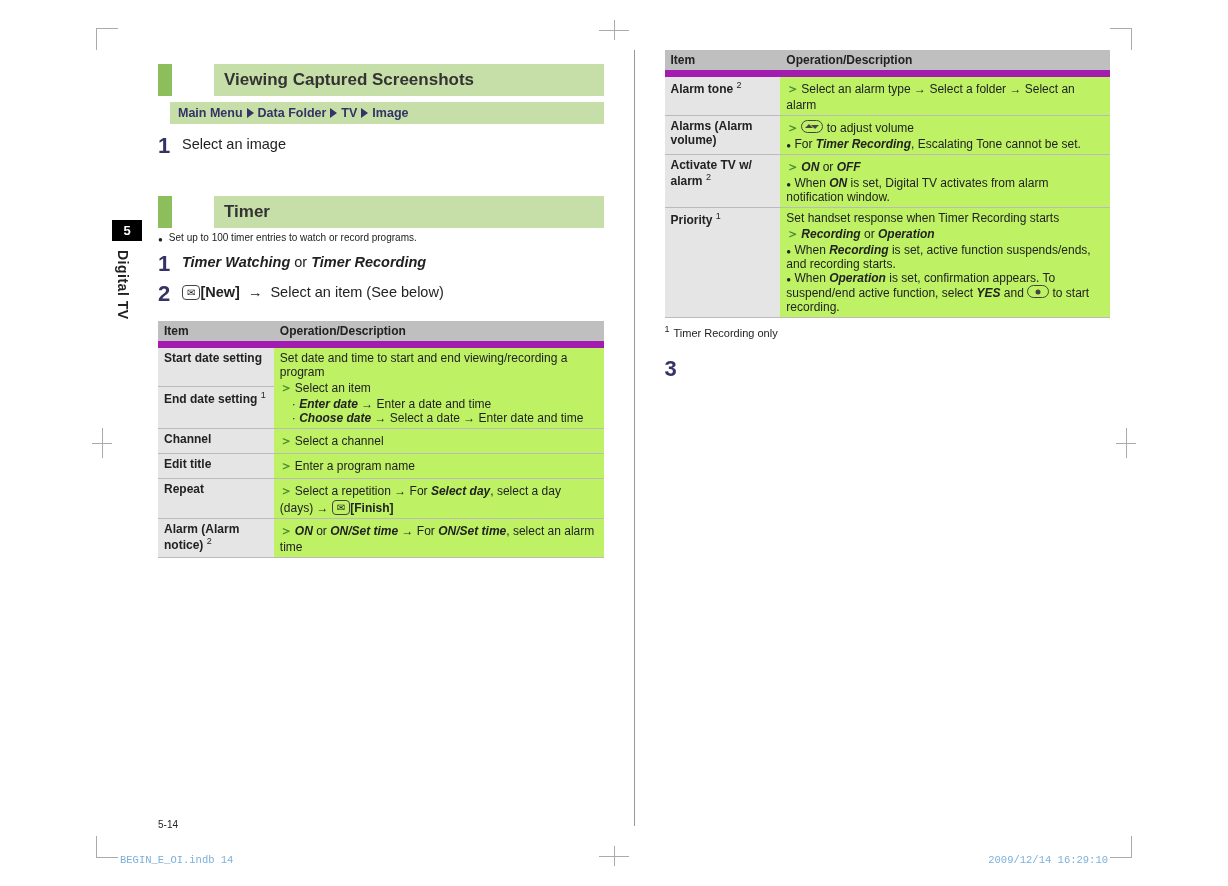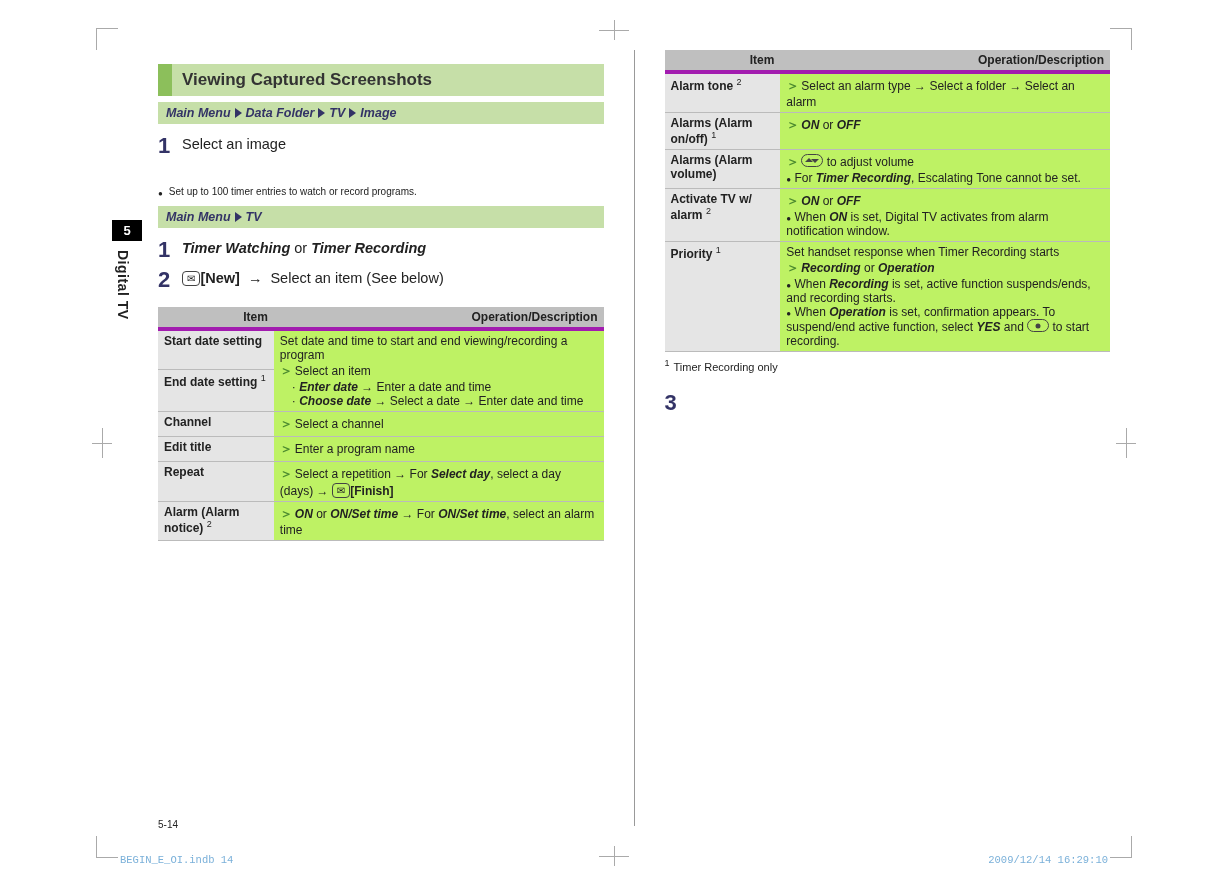--- a/index.html
+++ b/index.html
@@ -21,44 +21,44 @@
   .crop-rc { top:50%; right:92px; transform:translateY(-50%); width:20px; height:30px; }
 
   .page { position: absolute; left: 118px; top: 50px; right: 118px; bottom: 60px; }
   .columns { display: flex; gap: 30px; height: 100%; padding-left: 40px; }
   .col { flex: 1; position: relative; }
   .divider { width: 1px; background: #999; align-self: stretch; }
 
   .side-tab { position: absolute; left: -6px; top: 170px; width: 30px; background: #000; color: #fff; font-weight: bold; text-align: center; padding: 3px 0; font-size: 13px; }
   .side-label { position: absolute; left: -3px; top: 200px; writing-mode: vertical-rl; font-weight: bold; font-size: 14px; letter-spacing: 0.5px; }
 
-  .section-head { display:flex; align-items:stretch; margin-top: 14px; margin-bottom: 0; }
+  .section-head { display:flex; align-items:stretch; margin-top: 14px; margin-bottom: 0; gap: 42px; }
   .section-head .bar { width: 14px; background: #8CBF5B; }
   .section-head .title { flex:1; background: #C6DFA8; color: #333; font-weight: bold; font-size: 17px; padding: 6px 10px; font-style: normal; }
 
-  .breadcrumb { background: #C6DFA8; color: #336; font-weight: bold; font-size: 12.5px; padding: 4px 8px; margin: 6px 0 10px 0; font-style: italic; }
+  .breadcrumb { background: #C6DFA8; color: #336; font-weight: bold; font-size: 12.5px; padding: 4px 8px; margin: 6px 0 10px 12px; }
   .tri { display:inline-block; width:0; height:0; border-top:5px solid transparent; border-bottom:5px solid transparent; border-left:7px solid #336; margin: 0 4px; vertical-align: -1px; }
 
   .step { display:flex; margin: 6px 0; }
   .step-num { font-size: 22px; font-weight: bold; color: #336; width: 24px; flex-shrink:0; line-height: 1.1; }
   .step-body { font-size: 14.5px; line-height: 1.4; }
   .bi { font-weight: bold; font-style: italic; }
   .b { font-weight: bold; }
   .arrow { margin: 0 4px; }
   .keyicon { display:inline-block; border:1px solid #444; border-radius: 4px; padding: 0 4px; font-size: 10px; vertical-align: 1px; line-height: 14px; height: 15px; }
   .dotkey { display:inline-block; border:1px solid #444; border-radius: 10px; width: 22px; height: 13px; position:relative; vertical-align: -1px; }
   .dotkey:after { content:""; position:absolute; left:50%; top:50%; width:5px; height:5px; background:#444; border-radius:50%; transform:translate(-50%,-50%); }
   .volkey { display:inline-block; border:1px solid #444; border-radius: 10px; width: 22px; height: 13px; position:relative; vertical-align: -1px; }
   .volkey:before { content:""; position:absolute; left:3px; top:3px; width:0; height:0; border-left:4px solid transparent; border-right:4px solid transparent; border-bottom:4px solid #444; }
   .volkey:after { content:""; position:absolute; right:3px; bottom:3px; width:0; height:0; border-left:4px solid transparent; border-right:4px solid transparent; border-top:4px solid #444; }
   .bullet-line { display:flex; margin: 4px 0 8px 0; font-size: 10px; }
   .bullet-line:before { content:"●"; font-size:8px; margin-right:6px; margin-top:3px; }
 
   table.optbl { width: 100%; border-collapse: collapse; font-size: 12px; }
-  table.optbl th { background: #BFBFBF; font-weight: bold; padding: 3px 6px; border-bottom: 4px solid #a21caf; text-align: right; }
+  table.optbl th { background: #BFBFBF; font-weight: bold; padding: 3px 6px; border-bottom: 7px solid #a21caf; text-align: left; }
   table.optbl th:first-child { width: 26%; }
   table.optbl td { background: #bef264; padding: 3px 6px; border-bottom: 1px solid #bbb; vertical-align: top; }
   table.optbl td.label { background: #E5E5E5; font-weight: bold; }
   .gt { color: #4B8A2F; font-weight: bold; margin-right: 2px; font-size: 13px; }
   .sup { font-size: 9px; vertical-align: super; font-weight: normal; }
   .sub-indent { padding-left: 12px; }
   .footnotes { font-size: 11px; margin-top: 6px; }
   .footnotes div { margin: 2px 0; }
   .footnotes .fn-num { font-size: 9px; vertical-align: super; margin-right: 4px; }
 
@@ -95,28 +95,29 @@
         <span>Main Menu</span><span class="tri"></span><span>Data Folder</span><span class="tri"></span><span>TV</span><span class="tri"></span><span>Image</span>
       </div>
 
       <div class="step">
         <div class="step-num">1</div>
         <div class="step-body">Select an image</div>
       </div>
 
       <div style="height:18px"></div>
 
+      <div class="section-head">
+        <div class="bar"></div>
+        <div class="title">Timer</div>
+      </div>
 
       <div class="bullet-line">
           <span>Set up to 100 timer entries to watch or record programs.</span>
         </div>
 
-      <div class="breadcrumb">
-        <span>Main Menu</span><span class="tri"></span><span>TV</span>
-      </div>
 
       <div class="step">
         <div class="step-num">1</div>
         <div class="step-body">
           <span class="bi">Timer Watching</span><span> or </span><span class="bi">Timer Recording</span>
         </div>
       </div>
 
       <div class="step">
         <div class="step-num">2</div>
@@ -175,24 +176,20 @@
         <tbody>
             <tr>
           <th>Item</th>
           <th>Operation/Description</th>
         </tr>
         <tr>
           <td class="label"><span>Alarm tone</span> <span class="sup">2</span></td>
           <td><span class="gt">＞</span><span>Select an alarm type → Select a folder → Select an alarm</span></td>
         </tr>
         <tr>
-          <td class="label"><span>Alarms (Alarm on/off)</span> <span class="sup">1</span></td>
-          <td><span class="gt">＞</span><span class="bi">ON</span><span> or </span><span class="bi">OFF</span></td>
-        </tr>
-        <tr>
           <td class="label">Alarms (Alarm volume)</td>
           <td>
             <span class="gt">＞</span><span class="volkey"></span><span> to adjust volume</span><br>
             <span style="font-size:8px">●</span> <span>For </span><span class="bi">Timer Recording</span><span>, Escalating Tone cannot be set.</span>
           </td>
         </tr>
         <tr>
           <td class="label"><span>Activate TV w/ alarm</span> <span class="sup">2</span></td>
           <td>
             <span class="gt">＞</span><span class="bi">ON</span><span> or </span><span class="bi">OFF</span><br>

